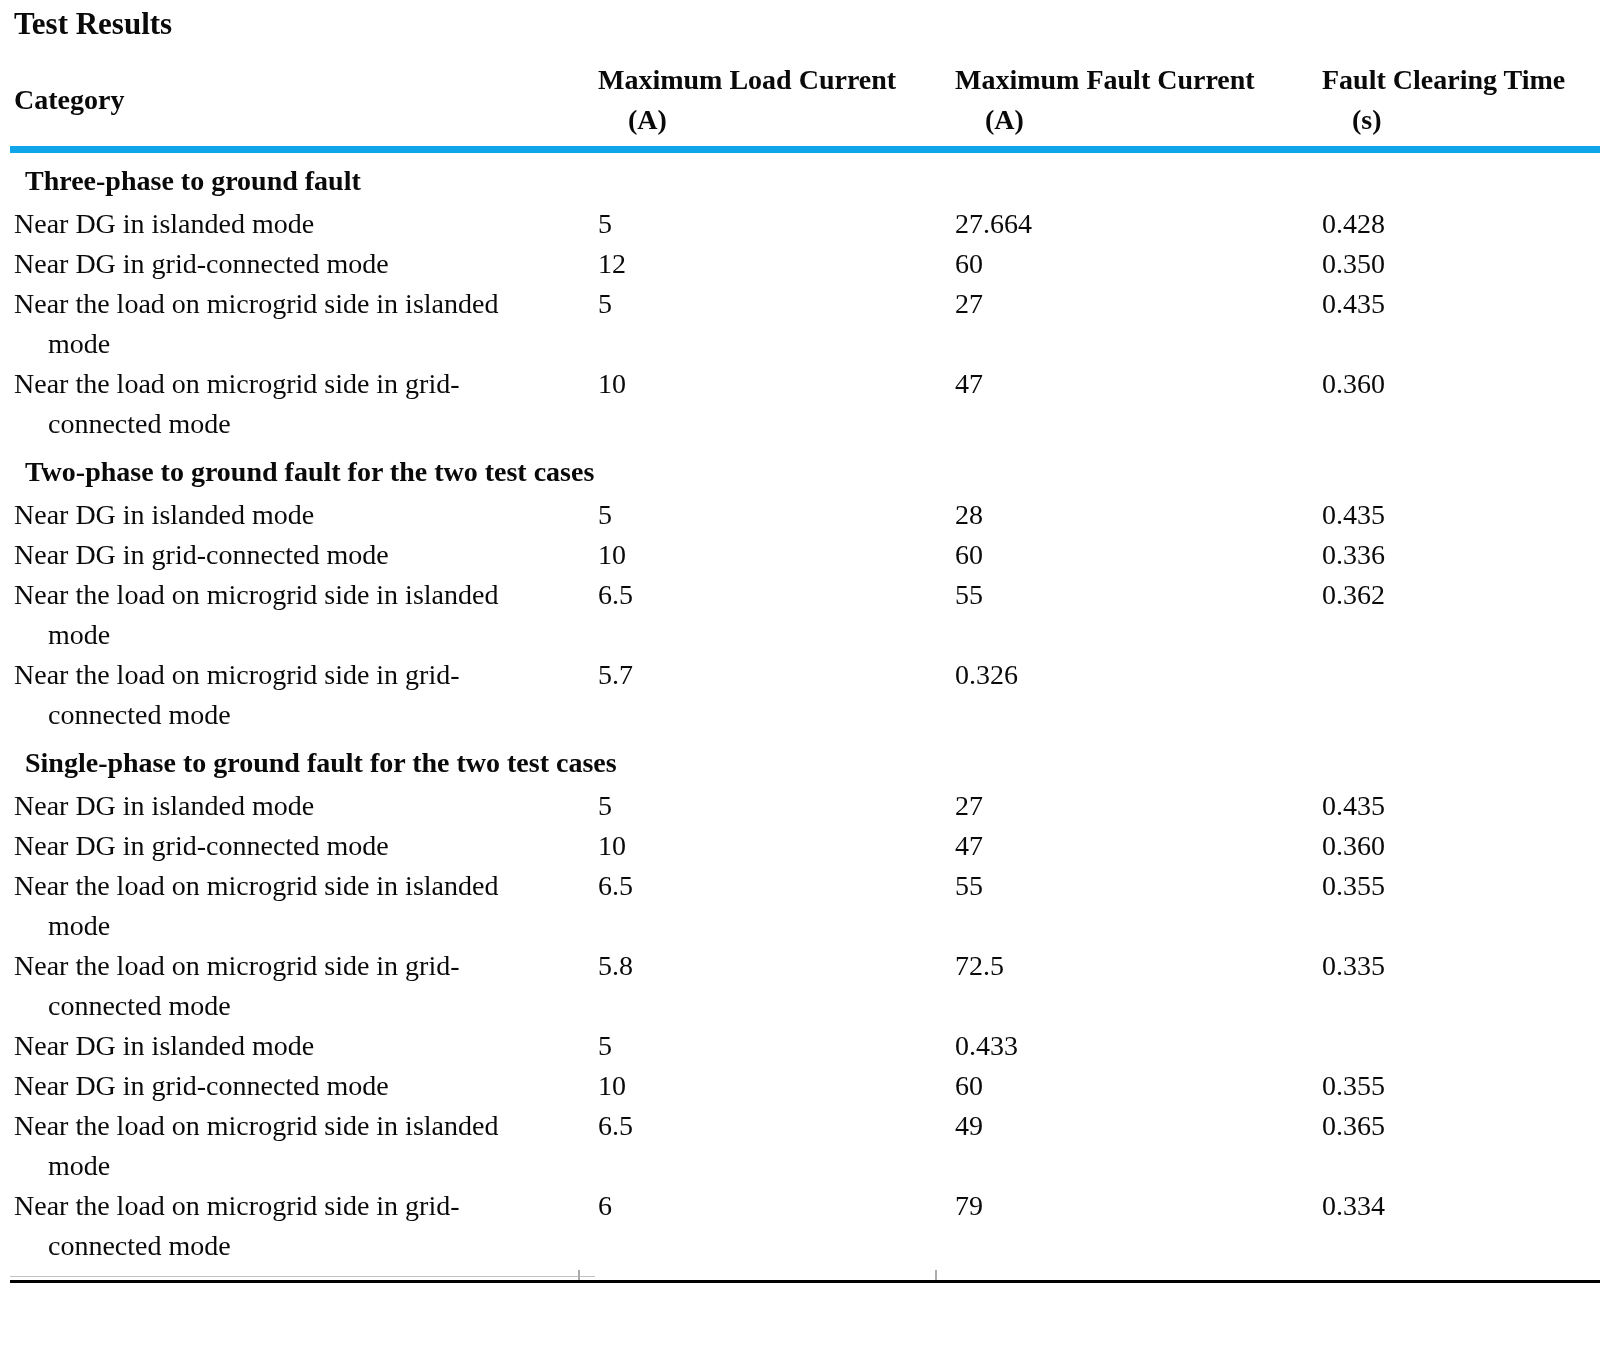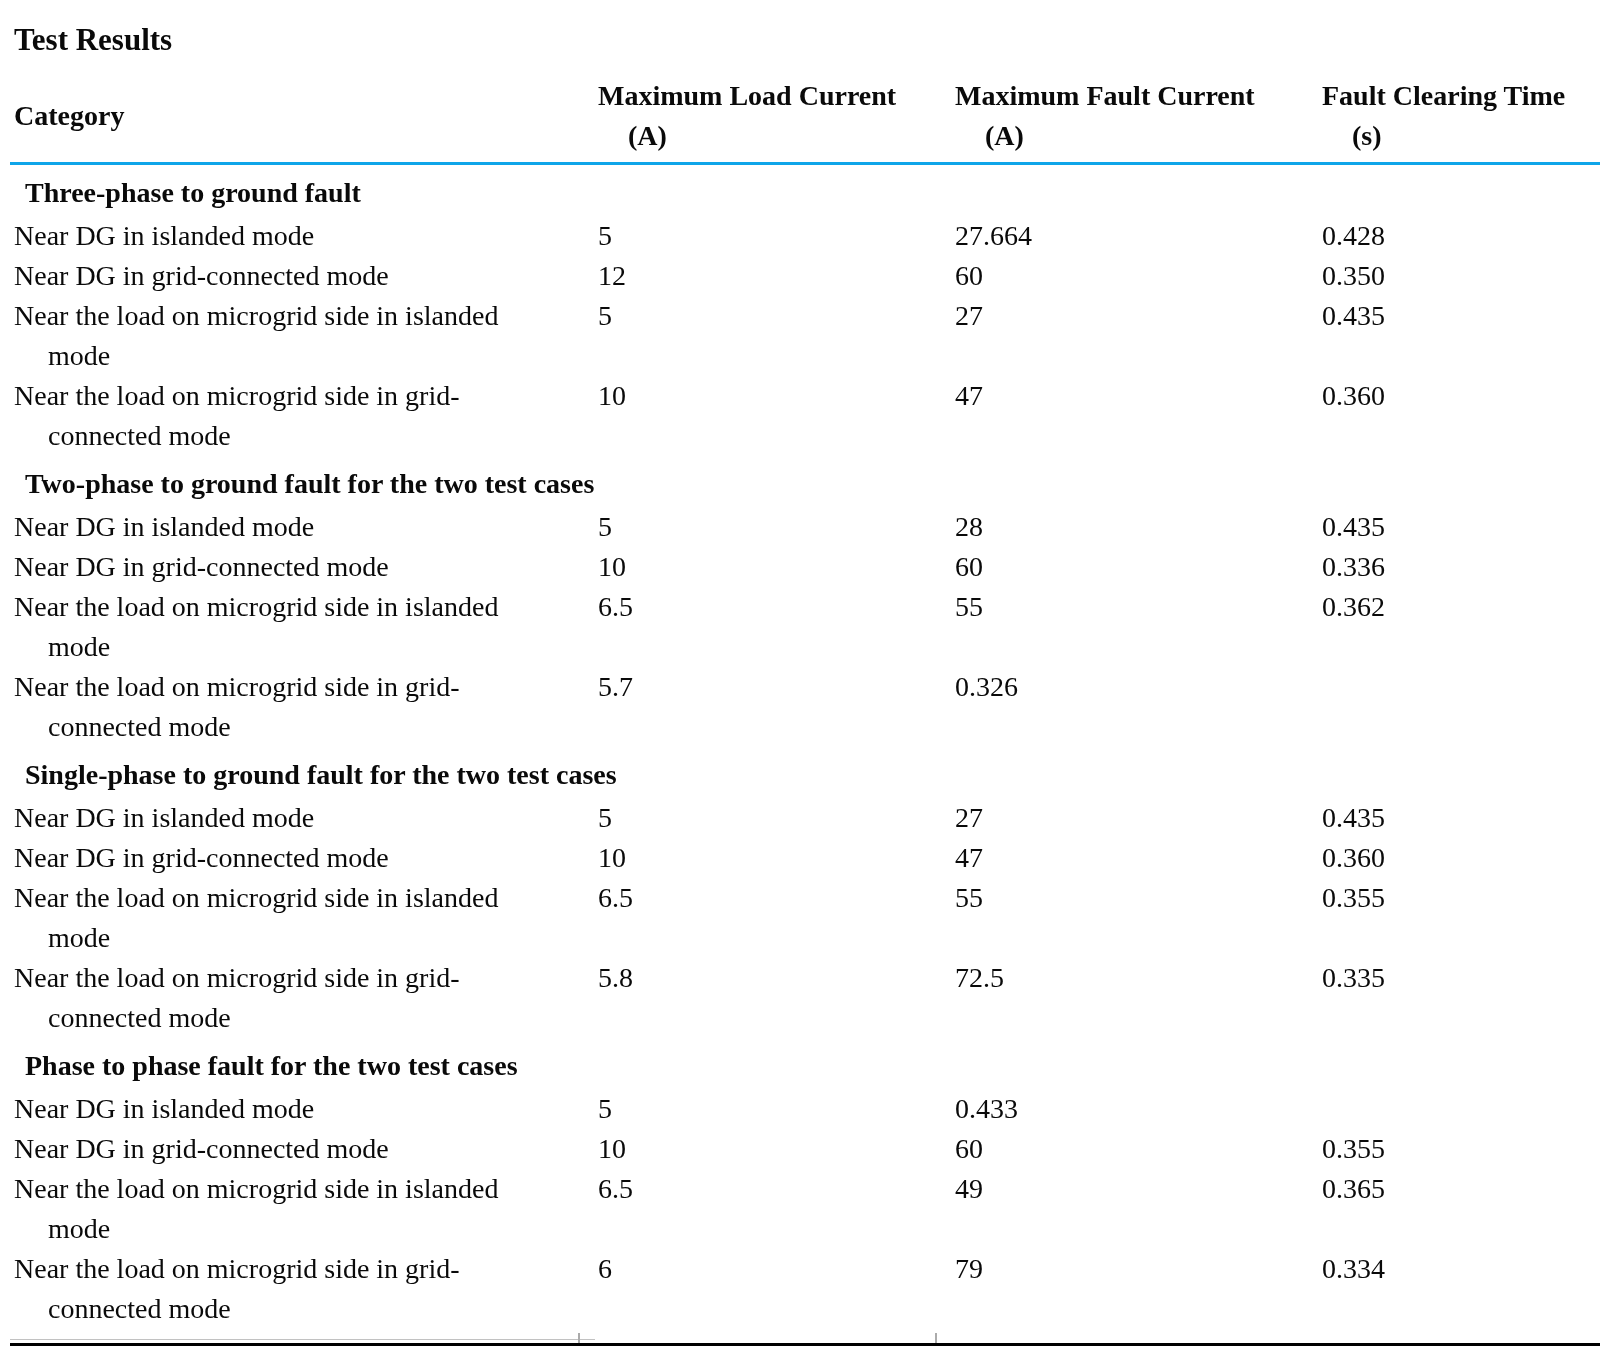--- a/index.html
+++ b/index.html
@@ -11,32 +11,32 @@
     width: 1612px;
     height: 1358px;
     font-family: "Liberation Serif", "DejaVu Serif", serif;
     color: #0a0a0a;
     overflow: hidden;
   }
   .page-title {
     font-size: 31px;
     font-weight: bold;
     line-height: 36px;
-    margin: 22px 0 0 14px;
+    margin: 6px 0 0 14px;
   }
   .results-table {
     margin: 18px 12px 0 10px;
     width: 1590px;
   }
   .grid-row {
     display: grid;
     grid-template-columns: 588px 357px 367px 278px;
   }
   .header-row {
-    border-bottom: 3px solid #0ea5e9;
+    border-bottom: 7px solid #0ea5e9;
     padding-bottom: 6px;
   }
   .header-cell {
     font-weight: bold;
     font-size: 28px;
     line-height: 40px;
   }
   .header-cell.cat-head {
     display: flex;
     align-items: center;
@@ -189,21 +189,20 @@
         <div class="cell-value">55</div>
         <div class="cell-value">0.355</div>
       </div>
       <div class="grid-row data-row">
         <div class="cell-category">Near the load on microgrid side in grid-
 connected mode</div>
         <div class="cell-value">5.8</div>
         <div class="cell-value">72.5</div>
         <div class="cell-value">0.335</div>
       </div>
-      <div class="section-header">Phase to phase fault for the two test cases</div>
       <div class="grid-row data-row">
         <div class="cell-category">Near DG in islanded mode</div>
         <div class="cell-value">5</div>
         <div class="cell-value">0.433</div>
       </div>
       <div class="grid-row data-row">
         <div class="cell-category">Near DG in grid-connected mode</div>
         <div class="cell-value">10</div>
         <div class="cell-value">60</div>
         <div class="cell-value">0.355</div>

